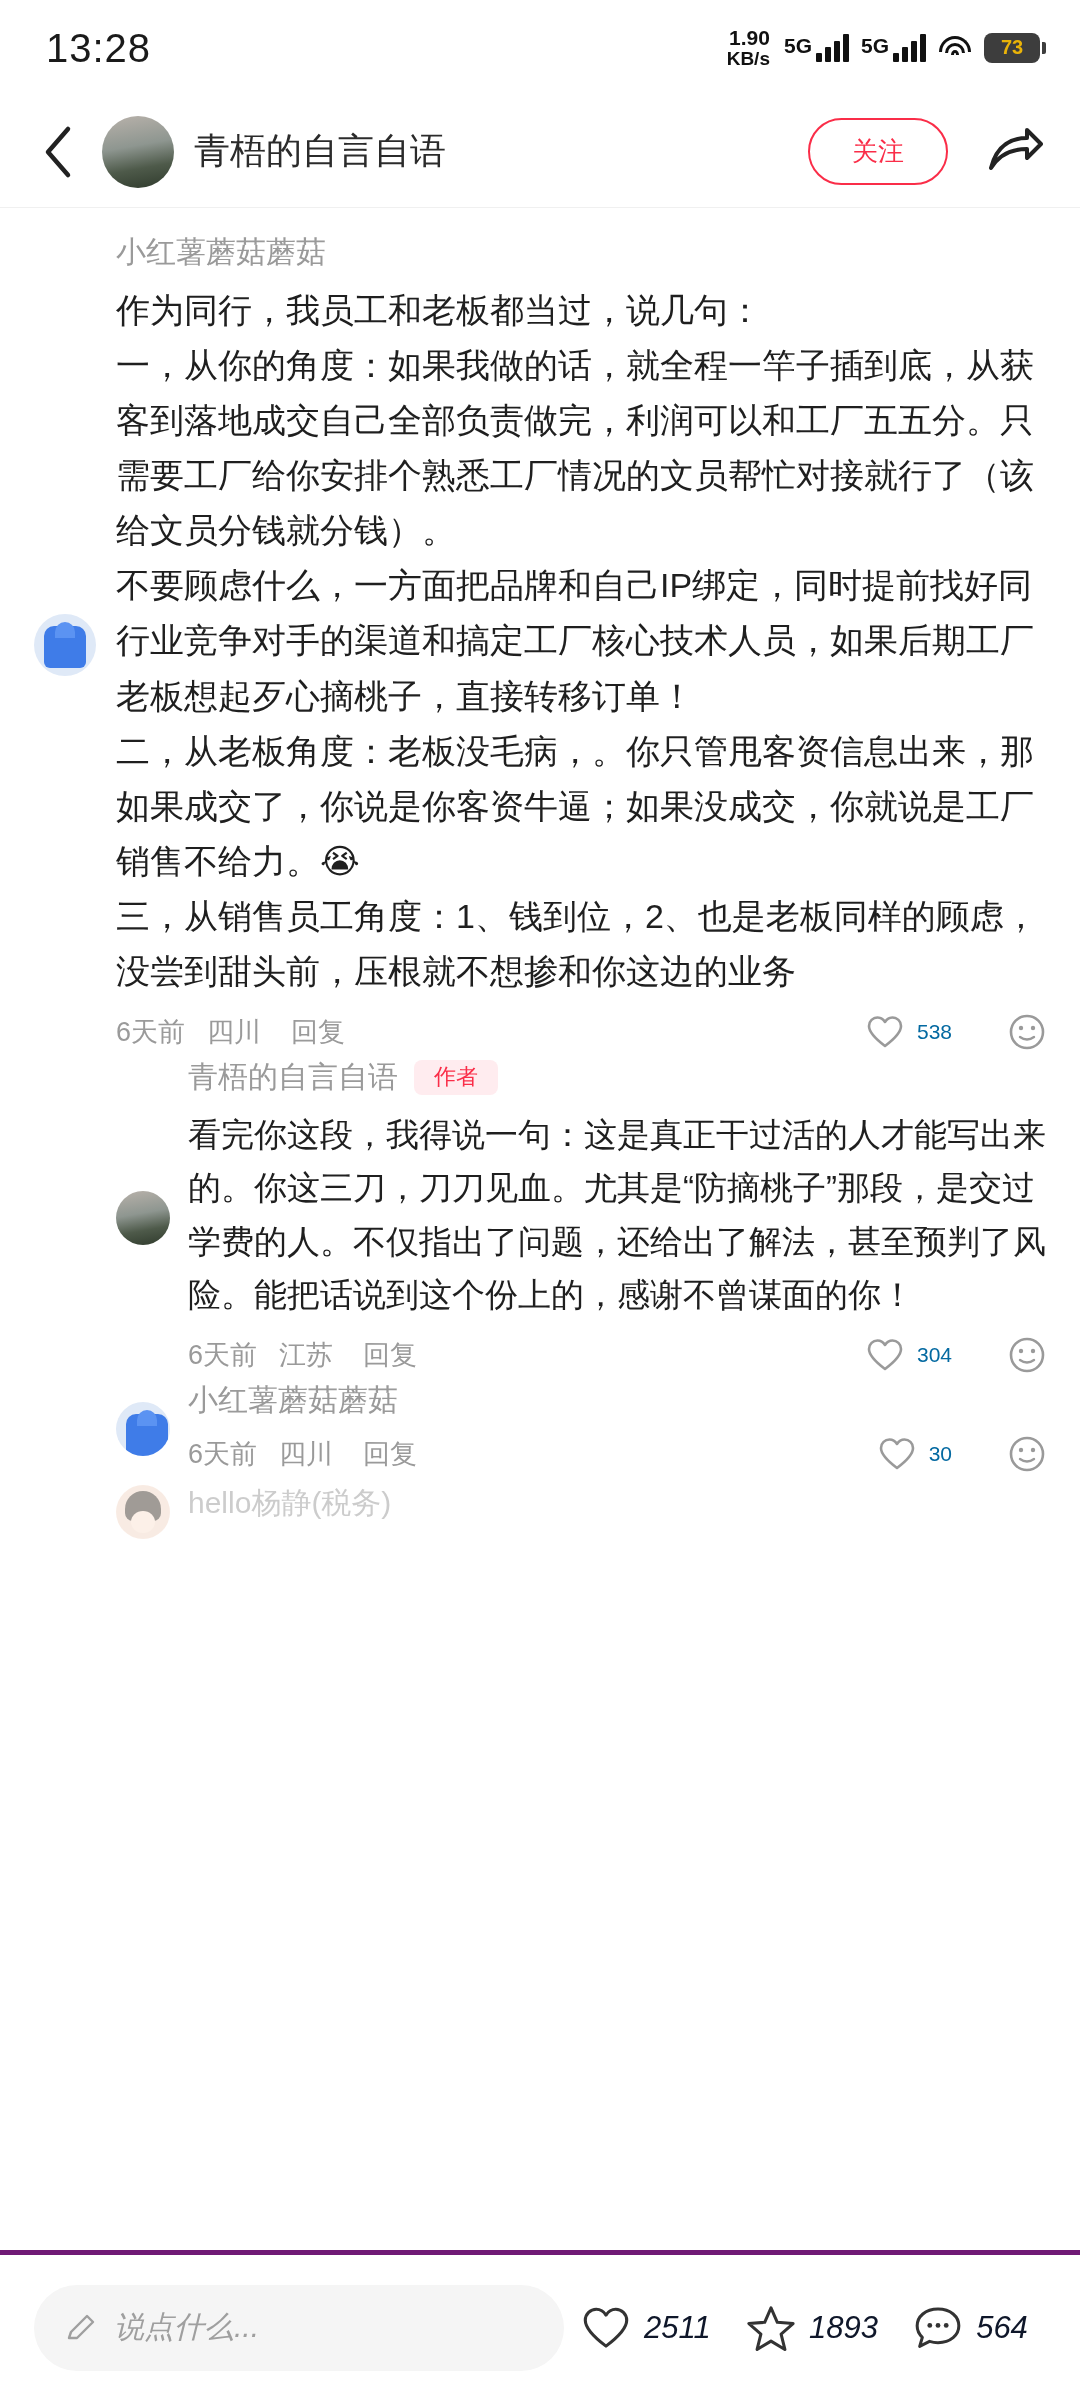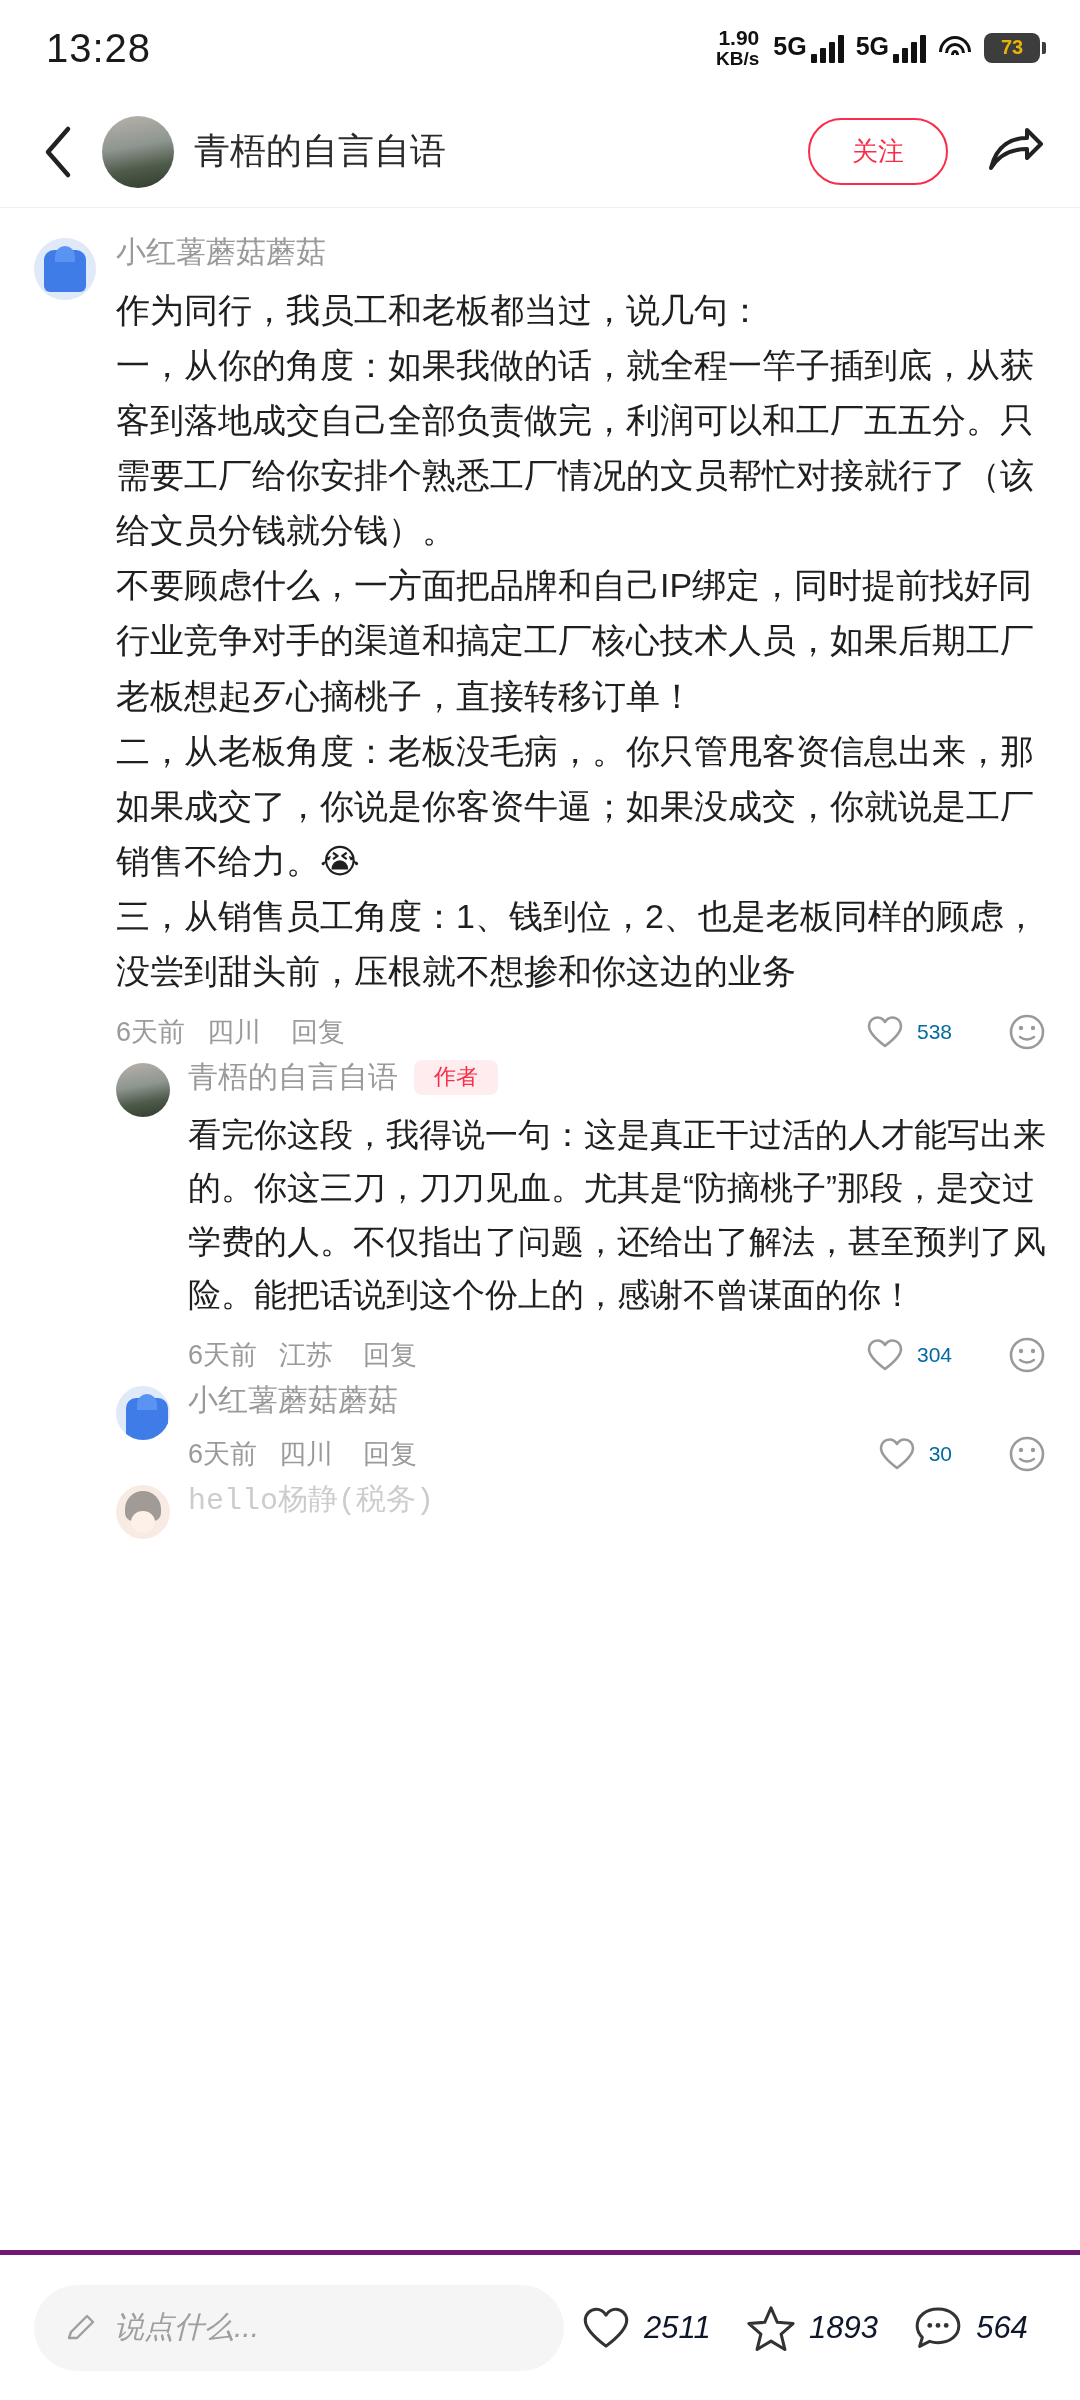--- a/index.html
+++ b/index.html
@@ -41,21 +41,21 @@
   .net-speed {
     display: flex;
     flex-direction: column;
     align-items: flex-end;
     line-height: 1.05;
     margin-right: 2px;
   }
   .net-speed .v { font-size: 21px; color: #111; font-weight: 600; }
   .net-speed .u { font-size: 19px; color: #111; font-weight: 600; }
   .sig-group { display: flex; align-items: flex-end; gap: 4px; }
-  .sig-label { font-size: 25px; color: #111; font-weight: 600; align-self: flex-start; margin-bottom: 2px;}
+  .sig-label { font-size: 21px; color: #111; font-weight: 600; align-self: flex-start; margin-bottom: 2px;}
   .bars { display: flex; align-items: flex-end; gap: 3px; height: 28px; }
   .bars i { display: block; width: 6px; background: #111; border-radius: 1px; }
   .bars i:nth-child(1) { height: 9px; }
   .bars i:nth-child(2) { height: 15px; }
   .bars i:nth-child(3) { height: 21px; }
   .bars i:nth-child(4) { height: 28px; }
   .wifi-icon { width: 34px; height: 28px; position: relative; }
   .wifi-icon span {
     position: absolute; left: 50%; transform: translateX(-50%);
     border: 3px solid #111; border-bottom: none; border-radius: 50% 50% 0 0 / 100% 100% 0 0;
@@ -124,20 +124,21 @@
   .comments {
     flex: 1 1 auto;
     overflow: hidden;
     padding: 24px 0 0 0;
     position: relative;
   }
   .comment {
     display: flex;
     padding: 0 34px 0 34px;
     margin-bottom: 6px;
+    align-items: center;
   }
   .c-avatar {
     flex: 0 0 62px;
     width: 62px; height: 62px;
     border-radius: 50%;
     margin-right: 20px;
     margin-top: 6px;
     overflow: hidden;
     position: relative;
   }
@@ -199,21 +200,21 @@
     font-size: 27px;
     color: #9a9a9a;
     gap: 22px;
   }
   .c-meta .reply { margin-left: 8px; color: #9a9a9a; }
   .meta-spacer { flex: 1 1 auto; }
   .like-group { display: flex; align-items: center; gap: 14px; color: #0369a1; font-size: 21px; }
   .emoji-btn { margin-left: 34px; display: flex; align-items: center; }
   .sub-comment { margin-left: 82px; }
   .sub-comment .c-text { font-size: 33px; }
-  .fade-row { opacity: 0.5; font-family: Liberation Mono, monospace; }
+  .fade-row { opacity: 0.5; }
 
   
   .bottom-bar {
     flex: 0 0 150px;
     height: 150px;
     background: #ffffff;
     border-top: 5px solid #701a75;
     display: flex;
     align-items: center;
     padding: 0 34px;

